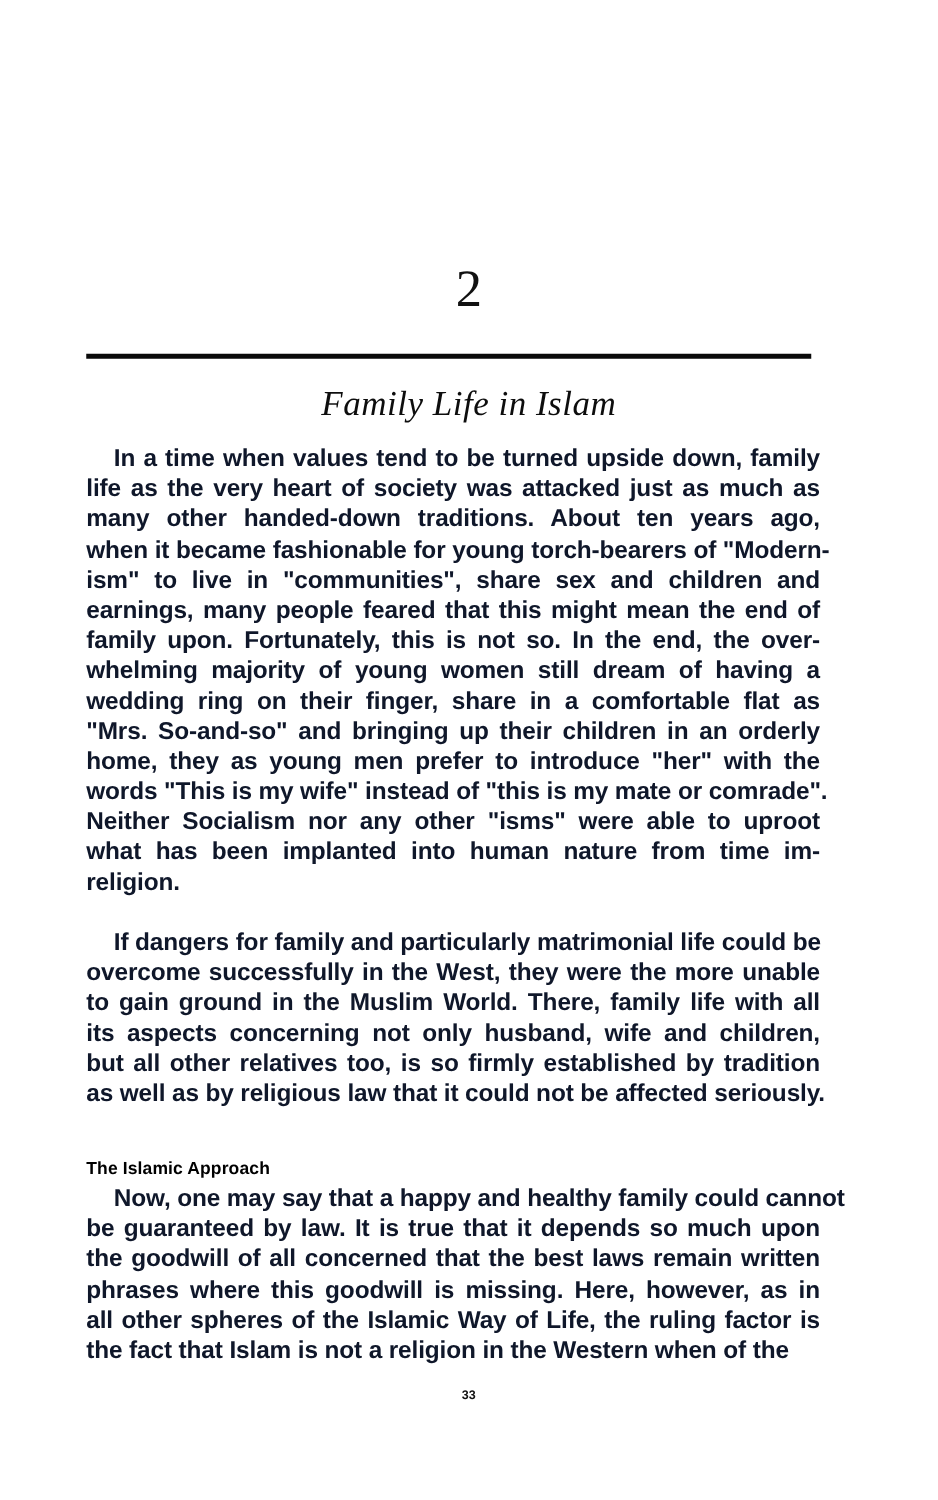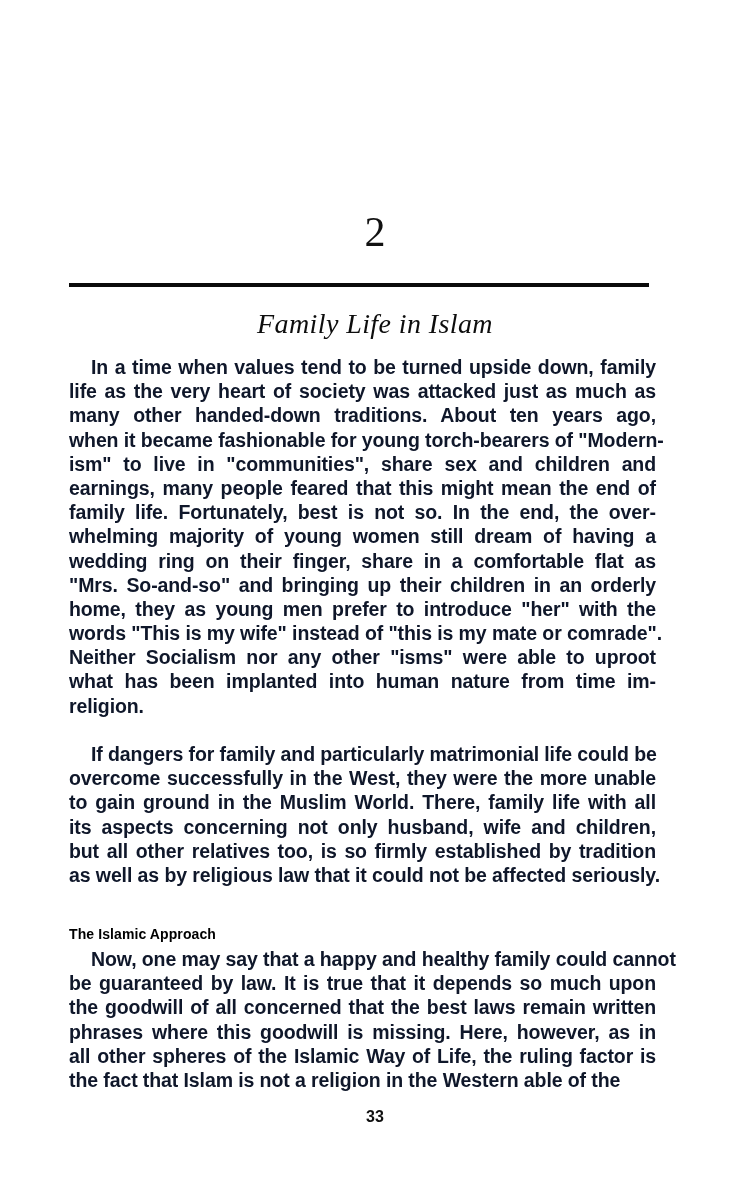--- a/index.html
+++ b/index.html
@@ -100,21 +100,21 @@
     white-space: pre;
   }
 
   
   .page-number {
     position: absolute;
     top: 1108px;
     left: 0;
     width: 750px;
     text-align: center;
-    font-size: 16px;
+    font-size: 10px;
     line-height: 18px;
     font-weight: 700;
     color: #101010;
   }
 </style>
 </head>
 <body>
 
 <div class="page">
 
@@ -124,21 +124,21 @@
 
   <div class="chapter-title">Family Life in Islam</div>
 
   <div class="body-block" id="para-1">
     <span class="text-line indent">In a time when values tend to be turned upside down, family</span>
     <span class="text-line">life as the very heart of society was attacked just as much as</span>
     <span class="text-line">many other handed-down traditions. About ten years ago,</span>
     <span class="text-line">when it became fashionable for young torch-bearers of "Modern-</span>
     <span class="text-line">ism" to live in "communities", share sex and children and</span>
     <span class="text-line">earnings, many people feared that this might mean the end of</span>
-    <span class="text-line">family life. Fortunately, best is not so. In the end, the over-</span>
+    <span class="text-line">family upon. Fortunately, this is not so. In the end, the over-</span>
     <span class="text-line">whelming majority of young women still dream of having a</span>
     <span class="text-line">wedding ring on their finger, share in a comfortable flat as</span>
     <span class="text-line">"Mrs. So-and-so" and bringing up their children in an orderly</span>
     <span class="text-line">home, they as young men prefer to introduce "her" with the</span>
     <span class="text-line">words "This is my wife" instead of "this is my mate or comrade".</span>
     <span class="text-line">Neither Socialism nor any other "isms" were able to uproot</span>
     <span class="text-line">what has been implanted into human nature from time im-</span>
     <span class="text-line last">religion.</span>
   </div>
 
@@ -154,18 +154,18 @@
   <div class="body-block" id="heading-islamic-approach">
     <span class="section-heading">The Islamic Approach</span>
   </div>
 
   <div class="body-block" id="para-3">
     <span class="text-line indent">Now, one may say that a happy and healthy family could cannot</span>
     <span class="text-line">be guaranteed by law. It is true that it depends so much upon</span>
     <span class="text-line">the goodwill of all concerned that the best laws remain written</span>
     <span class="text-line">phrases where this goodwill is missing. Here, however, as in</span>
     <span class="text-line">all other spheres of the Islamic Way of Life, the ruling factor is</span>
-    <span class="text-line last">the fact that Islam is not a religion in the Western able of the</span>
+    <span class="text-line last">the fact that Islam is not a religion in the Western when of the</span>
   </div>
 
   <div class="page-number">33</div>
 
 </div>
 
 </body></html>

